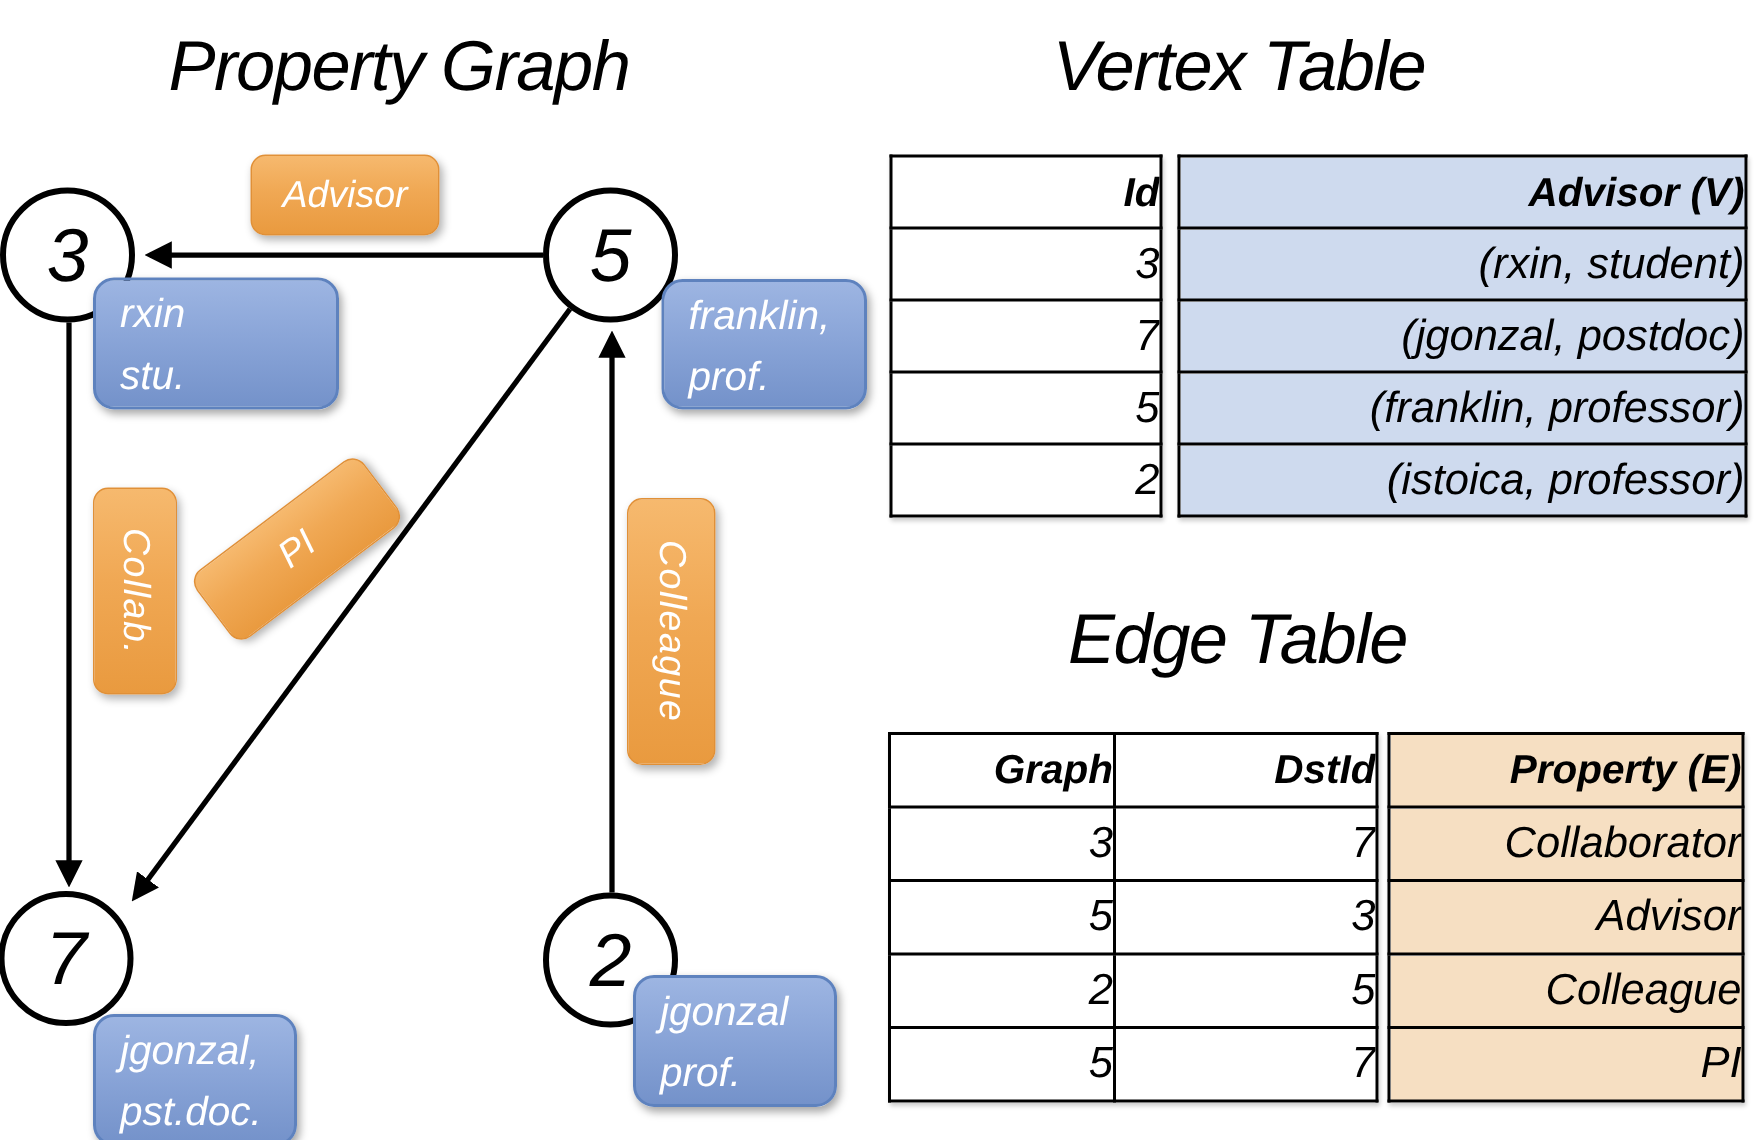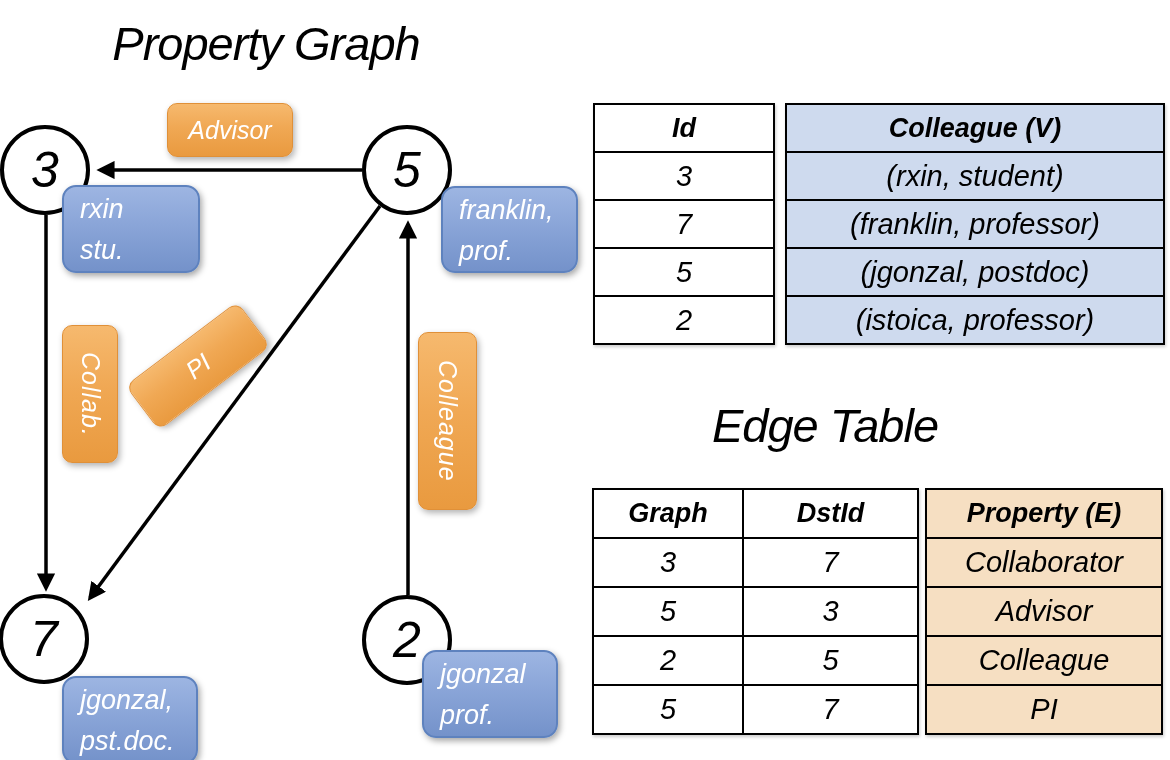--- a/index.html
+++ b/index.html
@@ -33,37 +33,38 @@
     border:1px solid #e09038; box-sizing:border-box;
     box-shadow:2px 3px 6px rgba(0,0,0,0.3);
     color:#fff; font-size:25px;
     display:flex; align-items:center; justify-content:center;
   }
   .elabel .vtext { writing-mode:vertical-rl; letter-spacing:1px; }
   
   table.sheet { position:absolute; border-collapse:collapse; table-layout:fixed;
     box-shadow:1px 2px 3px rgba(0,0,0,0.2); }
   table.sheet th, table.sheet td {
-    border:2.5px solid #000; text-align:center; vertical-align:middle;
+    border:2.5px solid #000; text-align:right; vertical-align:middle;
     padding:0; overflow:hidden; white-space:nowrap;
   }
   table.sheet th { font-weight:bold; font-size:27px; }
   table.sheet td { font-size:29px; font-weight:400; }
   .vrow  { height:48px; }
   .erow  { height:49px; }
   .cell-white { background:#ffffff; }
   .cell-blue  { background:#cedaee; }
   .cell-tan   { background:#f6dfc2; }
 </style>
 </head>
 <body>
 
 <div class="canvas">
 
   <div class="panel-title" style="left:66px; top:16px; width:400px;">Property Graph</div>
+  <div class="panel-title" style="left:626px; top:16px; width:400px;">Vertex Table</div>
   <div class="panel-title" style="left:625px; top:398px; width:400px;">Edge Table</div>
 
   <svg class="edges" width="560" height="760" viewBox="0 0 560 760">
     <defs>
       <marker id="arrow" viewBox="0 0 10 10" refX="8" refY="5" markerWidth="5.2" markerHeight="5.2" orient="auto">
         <path d="M0,0 L10,5 L0,10 Z" fill="#000"></path>
       </marker>
     </defs>
     <path d="M362,170 L100,170" stroke="#000" stroke-width="3.5" fill="none" marker-end="url(#arrow)"></path>
     <path d="M46,215 L46,588" stroke="#000" stroke-width="3.5" fill="none" marker-end="url(#arrow)"></path>
@@ -77,21 +78,21 @@
   <div class="node" style="left:362px; top:125px;">
     <span>5</span>
   </div>
   <div class="node" style="left:-1px; top:594px;">
     <span>7</span>
   </div>
   <div class="node" style="left:362px; top:595px;">
     <span>2</span>
   </div>
 
-  <div class="nprop" style="left:62px; top:185px; width:138px; height:88px;">rxin
+  <div class="nprop" style="left:62px; top:185px; width:164px; height:88px;">rxin
 stu.</div>
   <div class="nprop" style="left:421px; top:186px; width:137px; height:87px;margin-left:20px;">franklin,
 prof.</div>
   <div class="nprop" style="left:62px; top:676px; width:136px; height:88px;">jgonzal,
 pst.doc.</div>
   <div class="nprop" style="left:422px; top:650px; width:136px; height:88px;">jgonzal
 prof.</div>
 
   <div class="elabel" style="left:167px; top:103px; width:126px; height:54px;">
     <span>Advisor</span>
@@ -122,30 +123,30 @@
         </tr>
     <tr class="vrow">
           <td class="cell-white">2</td>
         </tr>
   </tbody>
     </table>
 
   <table class="sheet" style="left:785px; top:103px; width:380px;">
     <tbody>
         <tr class="vrow">
-          <th class="cell-blue">Colleague (V)</th>
+          <th class="cell-blue">Advisor (V)</th>
         </tr>
     <tr class="vrow">
           <td class="cell-blue">(rxin, student)</td>
         </tr>
     <tr class="vrow">
+          <td class="cell-blue">(jgonzal, postdoc)</td>
+        </tr>
+    <tr class="vrow">
           <td class="cell-blue">(franklin, professor)</td>
-        </tr>
-    <tr class="vrow">
-          <td class="cell-blue">(jgonzal, postdoc)</td>
         </tr>
     <tr class="vrow">
           <td class="cell-blue">(istoica, professor)</td>
         </tr>
   </tbody>
     </table>
 
   <table class="sheet" style="left:592px; top:488px; width:325px;">
     <colgroup>
         <col style="width:150px">

